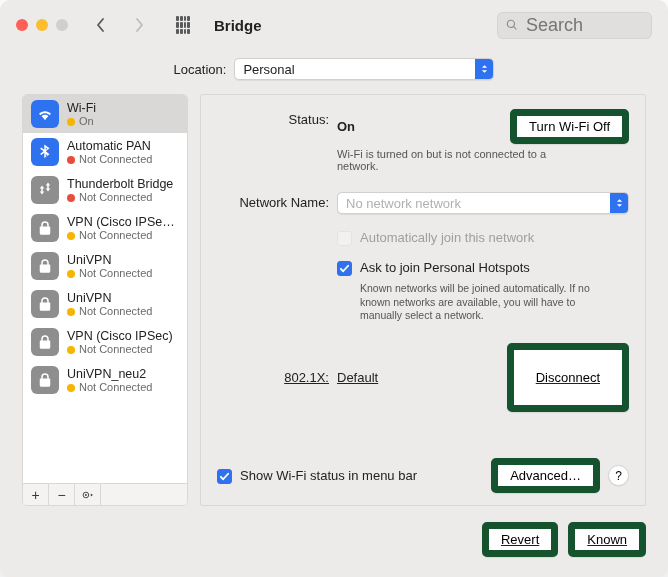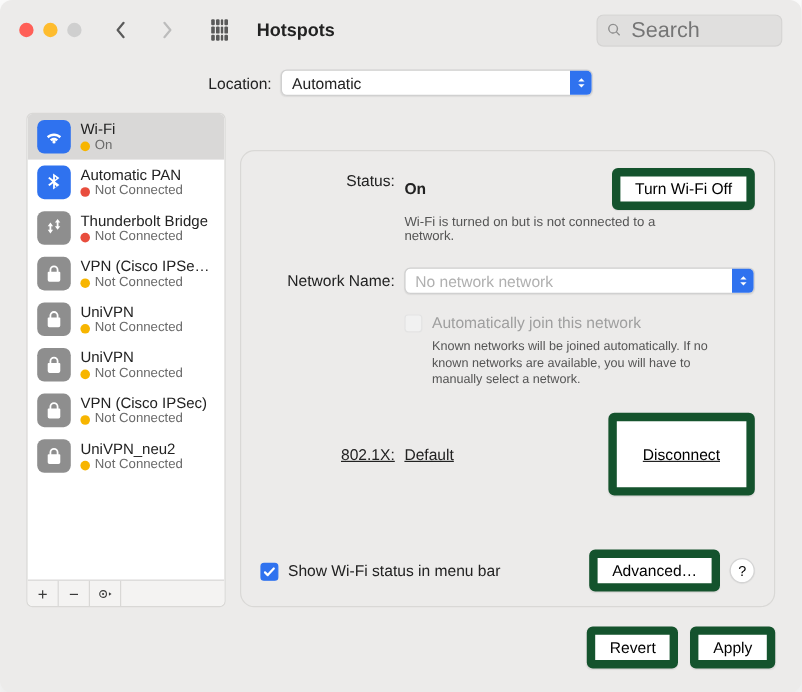--- a/index.html
+++ b/index.html
@@ -111,23 +111,23 @@
   .sb-btn {
     width: 26px; border: none; border-right: 1px solid #d9d8d6;
     background: transparent; font-size: 14px;
     display: flex; align-items: center; justify-content: center; color: #3a3a3a;
     padding: 0;
   }
   .sb-btn svg { width: 14px; height: 10px; fill: #3a3a3a; }
 
   
   .detail {
-    flex: 1; border: 1px solid #d9d8d6; border-radius: 12px;
+    flex: 1; border: 1px solid #d9d8d6; border-radius: 2px;
     background: #ecebea; padding: 14px 16px 12px 16px;
-    display: flex; flex-direction: column; gap: 6px; margin-top: 31px;
+    display: flex; flex-direction: column; gap: 6px;
   }
   .row { display: flex; align-items: flex-start; gap: 8px; }
   .row-label { width: 112px; text-align: right; font-size: 13px; padding-top: 3px; }
   .row-content { flex: 1; }
   .status-line { display:flex; align-items:center; justify-content:space-between; }
   .status-on { font-weight: 600; }
   .push-btn {
     background: #fff; border: 7px solid #14532d; border-radius: 5px;
     padding: 3px 12px; font-size: 13px;
     box-shadow: 0 0.5px 1px rgba(0,0,0,0.08);
@@ -156,20 +156,21 @@
   .help-btn {
     width:21px; height:21px; border-radius:11px; border:1px solid #d4d4d4;
     background:#fff; font-size:12px; display:flex; align-items:center;
     justify-content:center; box-shadow: 0 0.5px 1px rgba(0,0,0,0.08);
   }
 
   
   .bottom-bar {
     display:flex; justify-content:flex-end; gap:10px;
     padding: 16px 22px 20px 22px;
+    text-decoration: underline;
   }
 </style>
 </head>
 <body>
 
 <div class="window">
 
   <div class="titlebar">
     <div class="traffic-lights">
       <div class="tl tl-red"></div>
@@ -195,34 +196,34 @@
         <span></span>
           <span></span>
           <span></span>
           <span></span>
         <span></span>
           <span></span>
           <span></span>
           <span></span>
       </div>
     </button>
-    <div class="title-text">Hotspots</div>
+    <div class="title-text">Bridge</div>
     <div class="titlebar-spacer"></div>
     <div class="search-box">
       <svg viewBox="0 0 16 16">
           <path d="M6.5 1a5.5 5.5 0 014.38 8.83l3.4 3.4-1.06 1.06-3.4-3.4A5.5 5.5 0 116.5 1zm0 1.5a4 4 0 100 8 4 4 0 000-8z"></path>
         </svg>
       <input type="text" placeholder="Search" style="">
     </div>
   </div>
 
   <div class="location-row">
     <div class="location-label">Location:</div>
     <div class="select" style="width:260px;">
-      <span>Automatic</span>
+      <span>Personal</span>
       <div class="select-arrows">
         <svg viewBox="0 0 8 5">
             <path d="M1 4 L4 1 L7 4 Z"></path>
           </svg>
         <svg viewBox="0 0 8 5">
             <path d="M1 1 L4 4 L7 1 Z"></path>
           </svg>
       </div>
     </div>
   </div>
@@ -387,20 +388,28 @@
           </div>
         </div>
 
         <div class="row" style="margin-top:10px;">
           <div class="row-label"></div>
           <div class="row-content">
             <div class="check-row">
               <span class="checkbox disabled"></span>
               <span class="check-label disabled">Automatically join this network</span>
             </div>
+            <div class="check-row" style="margin-top:14px;">
+              <span class="checkbox checked">
+                <svg viewBox="0 0 12 12">
+                    <path d="M2 6.5 L4.5 9 L10 3" stroke="#fff" stroke-width="2" fill="none" stroke-linecap="round" stroke-linejoin="round"></path>
+                  </svg>
+              </span>
+              <span>Ask to join Personal Hotspots</span>
+            </div>
             <div class="sub-note">Known networks will be joined automatically. If no known networks are available, you will have to manually select a network.</div>
           </div>
         </div>
 
         <div class="row" style="margin-top:14px;align-items:center;text-decoration:underline;">
           <div class="row-label" style="padding-top:0;">802.1X:</div>
           <div class="row-content" style="display:flex;align-items:center;justify-content:space-between;">
             <span>Default</span>
             <button class="push-btn" style="padding:20px 22px;">Disconnect</button>
           </div>
@@ -416,15 +425,15 @@
           <div style="flex:1"></div>
           <button class="push-btn">Advanced…</button>
           <button class="help-btn">?</button>
         </div>
       </div>
     </div>
   </div>
 
   <div class="bottom-bar">
     <button class="push-btn">Revert</button>
-    <button class="push-btn">Apply</button>
+    <button class="push-btn">Known</button>
   </div>
 </div>
 
 </body></html>

